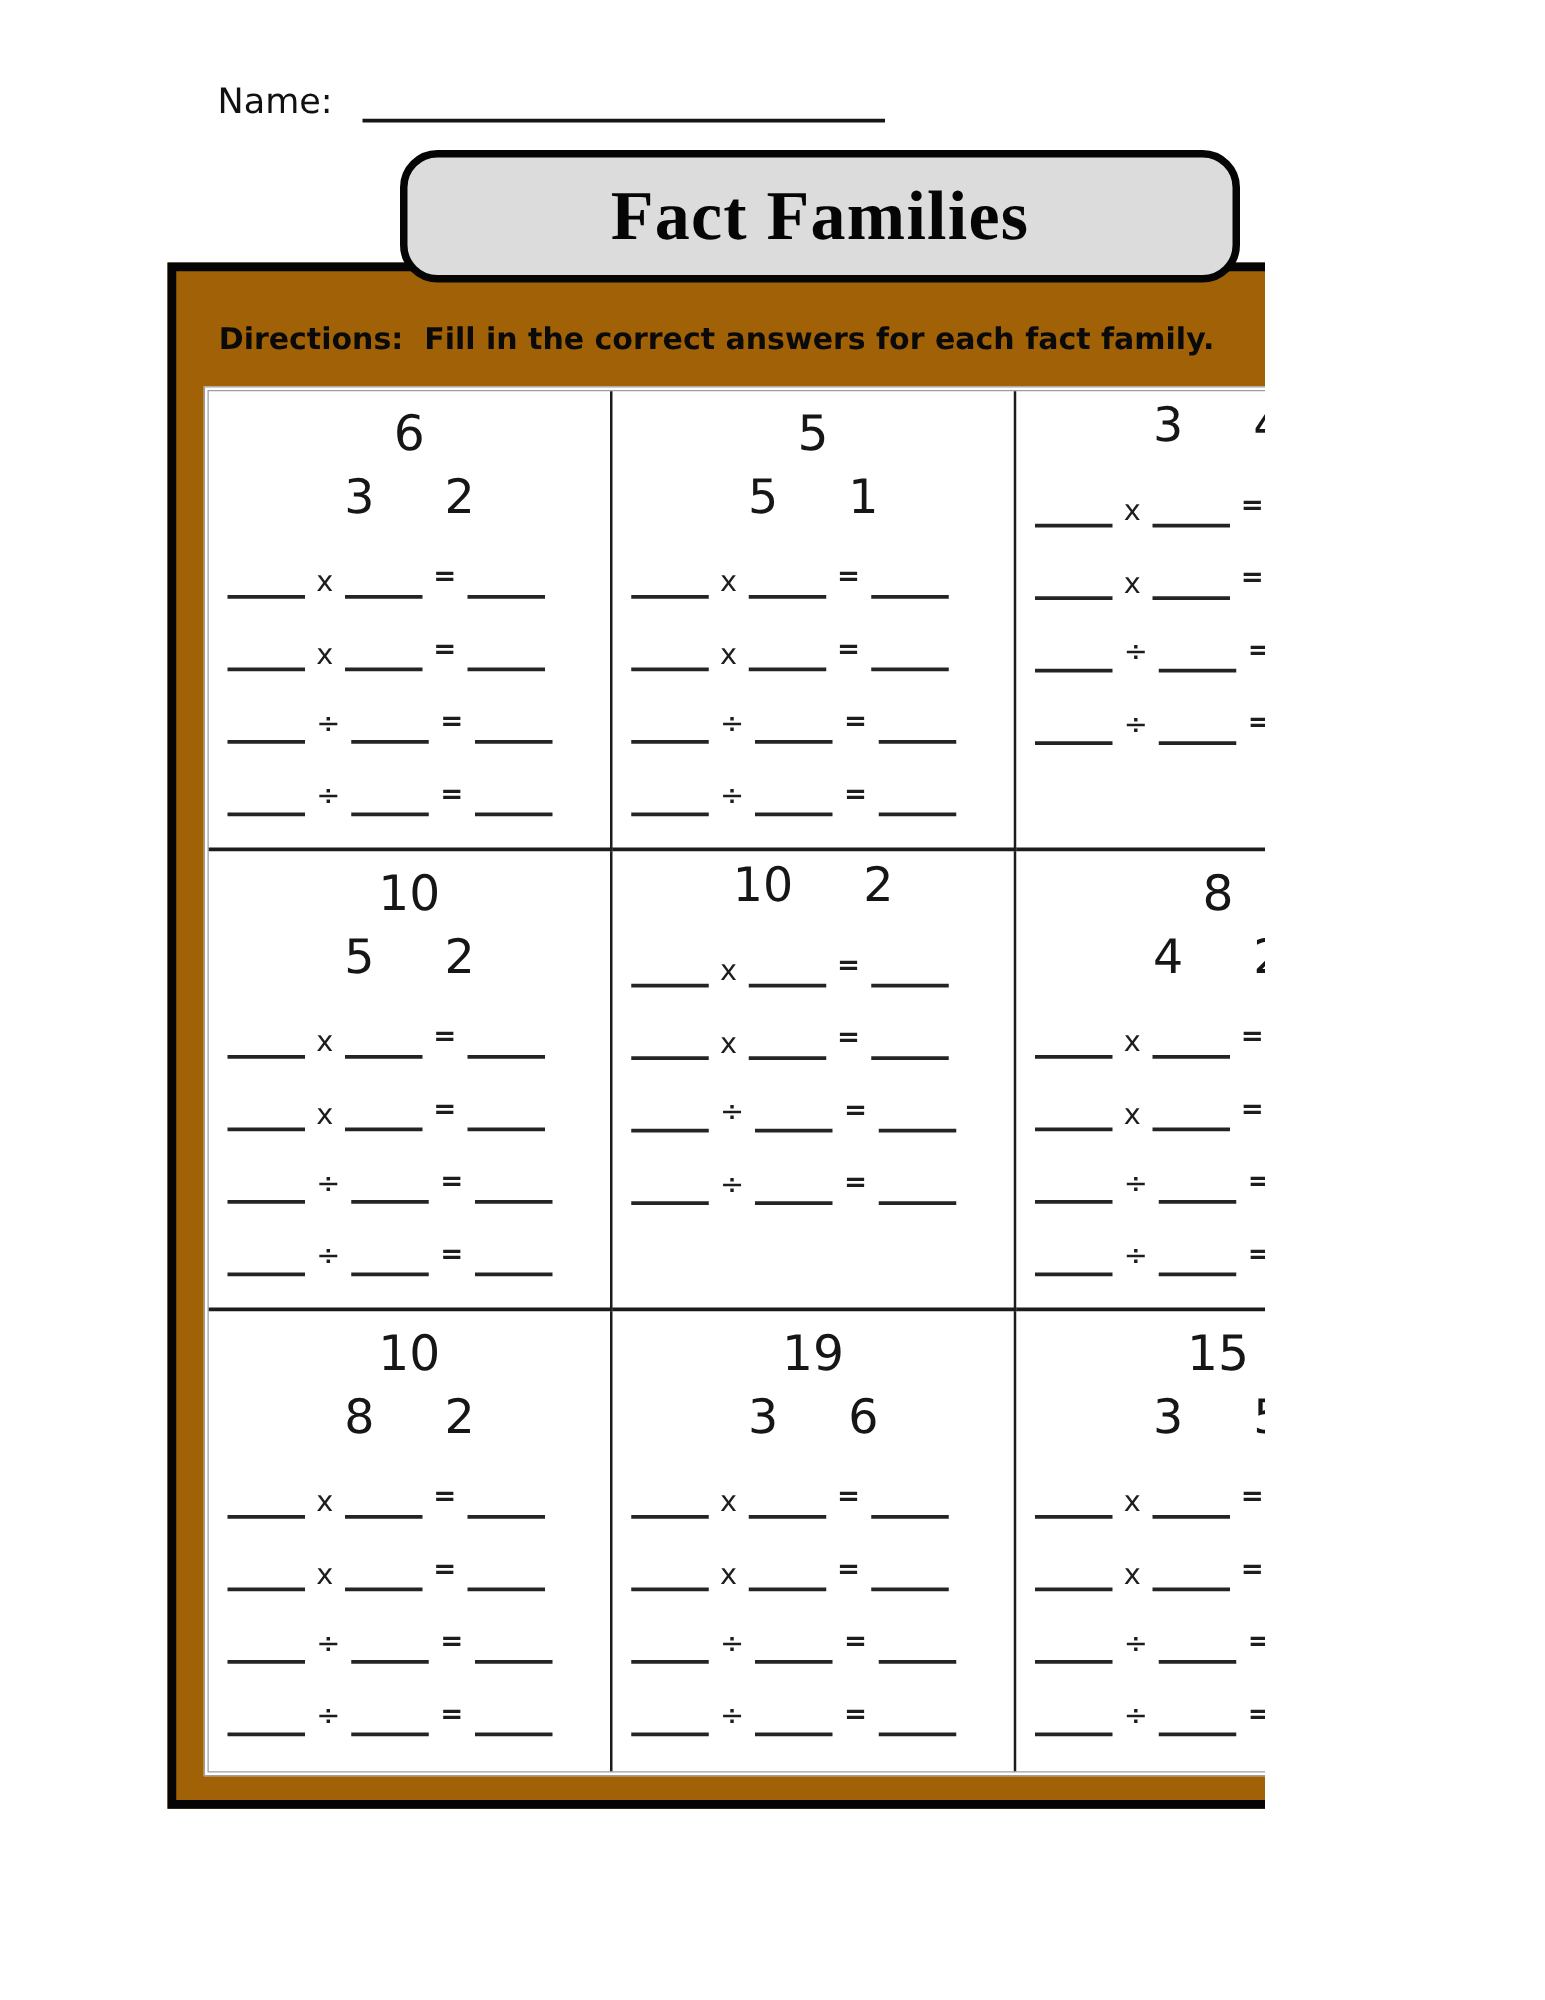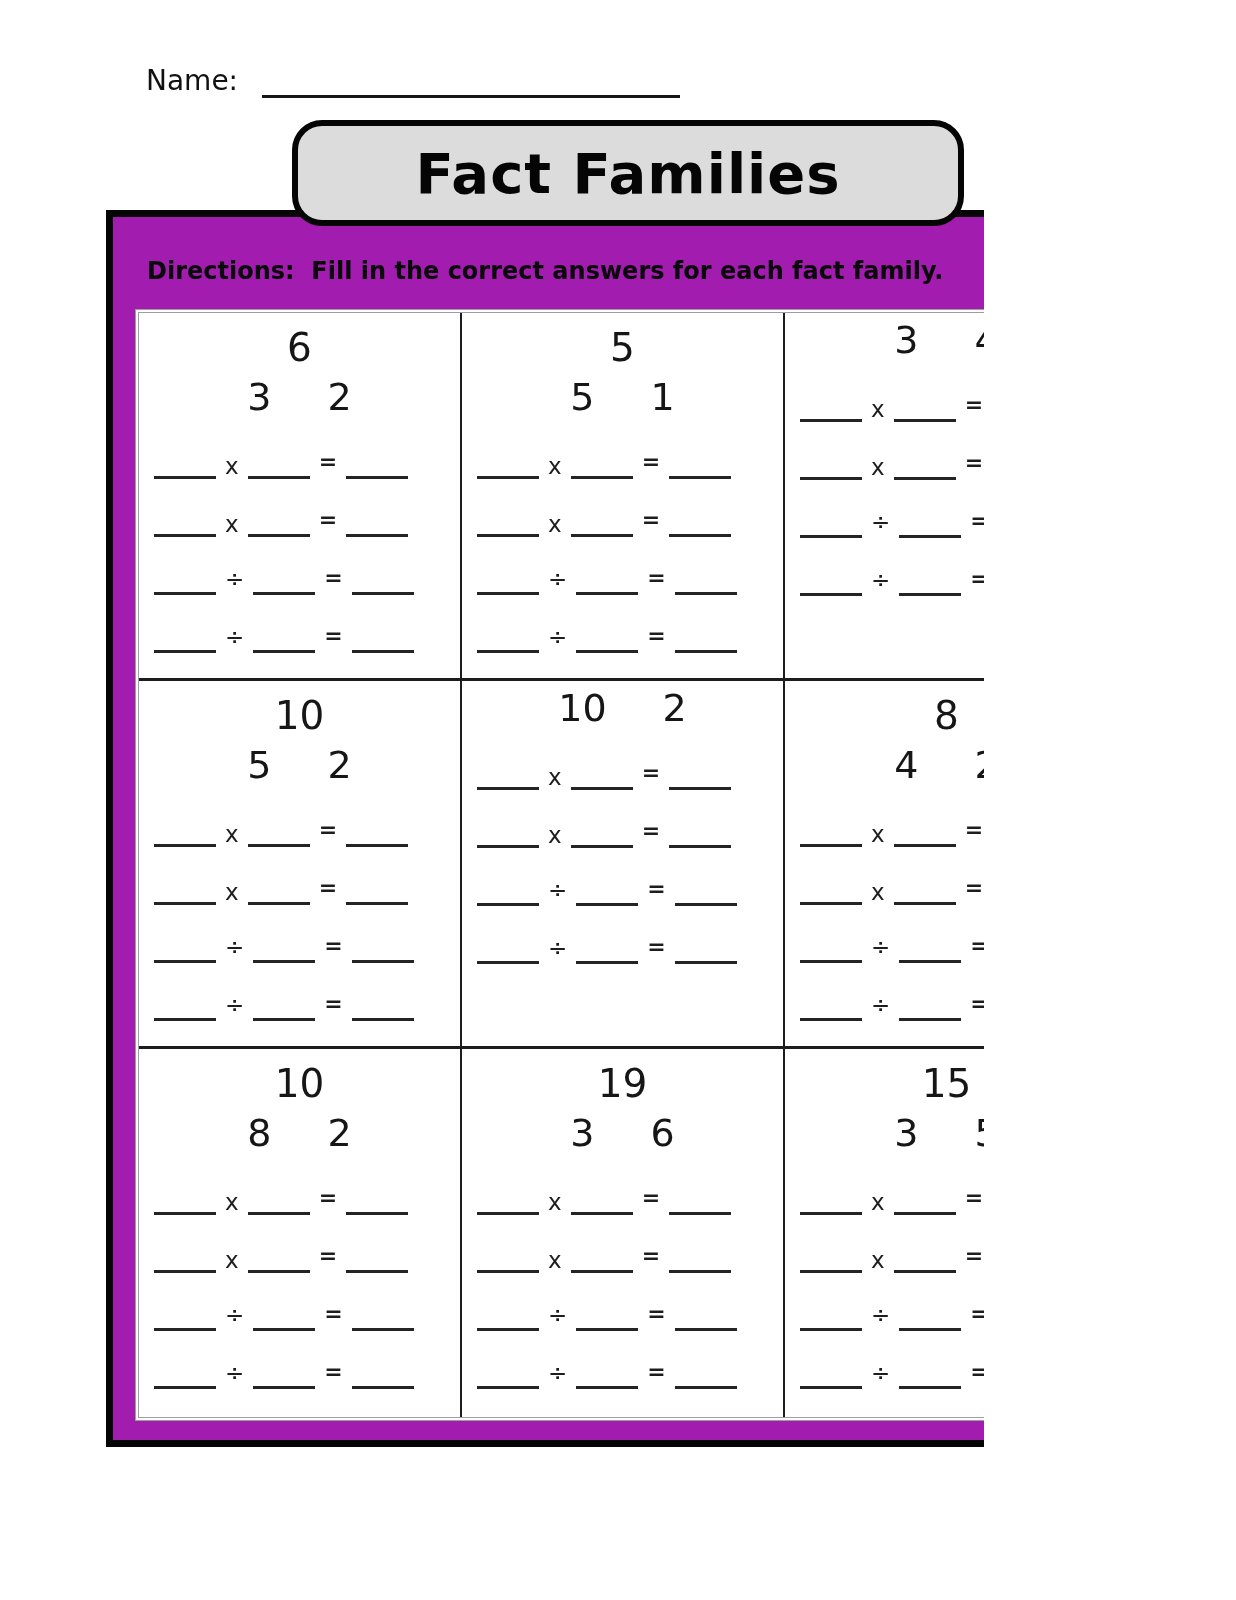--- a/index.html
+++ b/index.html
@@ -3,20 +3,21 @@
 <meta charset="utf-8">
 <style>
   html, body { margin: 0; padding: 0; background: #ffffff; }
   .page {
     position: relative;
     width: 984px; height: 1600px;
     background: #ffffff;
     font-family: "DejaVu Sans", "Liberation Sans", sans-serif;
     color: #111111;
     overflow: hidden;
+    margin-left: 28px;
   }
 
   
   .name-row {
     position: absolute; left: 146px; top: 64px;
     display: flex; align-items: baseline;
     font-size: 28px; color: #111;
   }
   .name-underline {
     display: inline-block;
@@ -28,32 +29,33 @@
 
   
   .title-banner {
     position: absolute; left: 292px; top: 120px;
     width: 660px; height: 94px;
     background: #dcdcdc;
     border: 6px solid #050505;
     border-radius: 30px;
     display: flex; align-items: center; justify-content: center;
     z-index: 3;
+    font-family: Liberation Serif, serif;
   }
   .title-banner .title-text {
     font-size: 56px; font-weight: bold; letter-spacing: 1px;
     color: #050505;
   }
 
   
   .outer-box {
     position: absolute; left: 106px; top: 210px;
     width: 1013px; height: 1223px;
     border: 7px solid #050505;
-    background: #a21caf;
+    background: #a16207;
     z-index: 1;
   }
 
   .directions {
     position: absolute; left: 34px; top: 40px;
     font-size: 24px; font-weight: bold; color: #0a0a0a;
     white-space: pre;
   }
 
   

